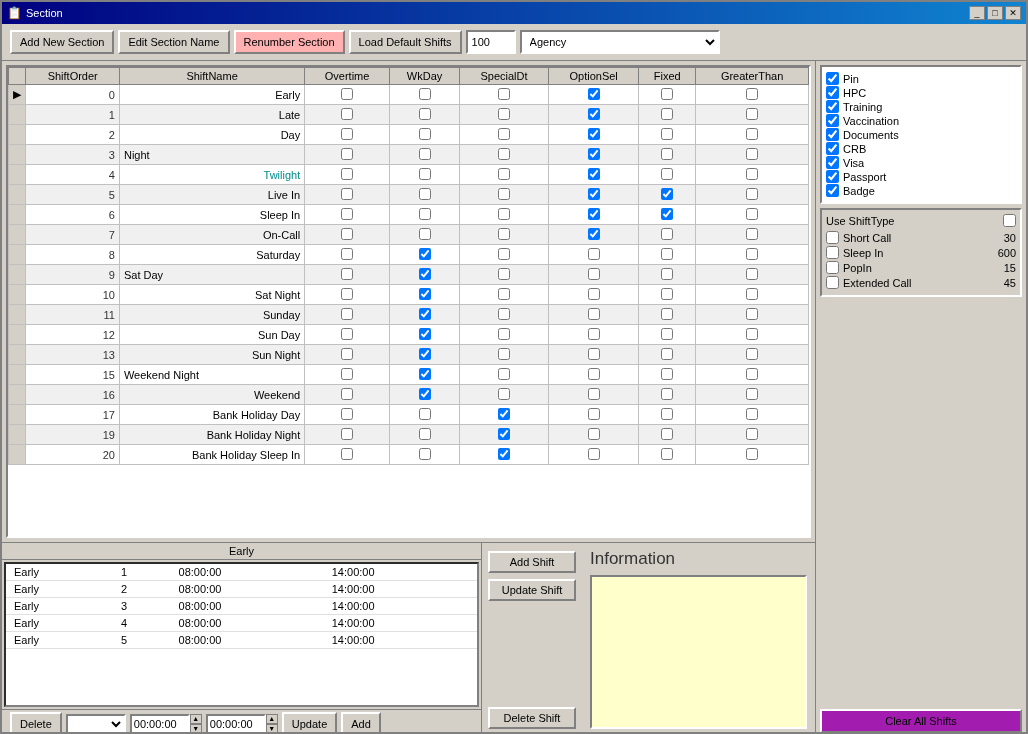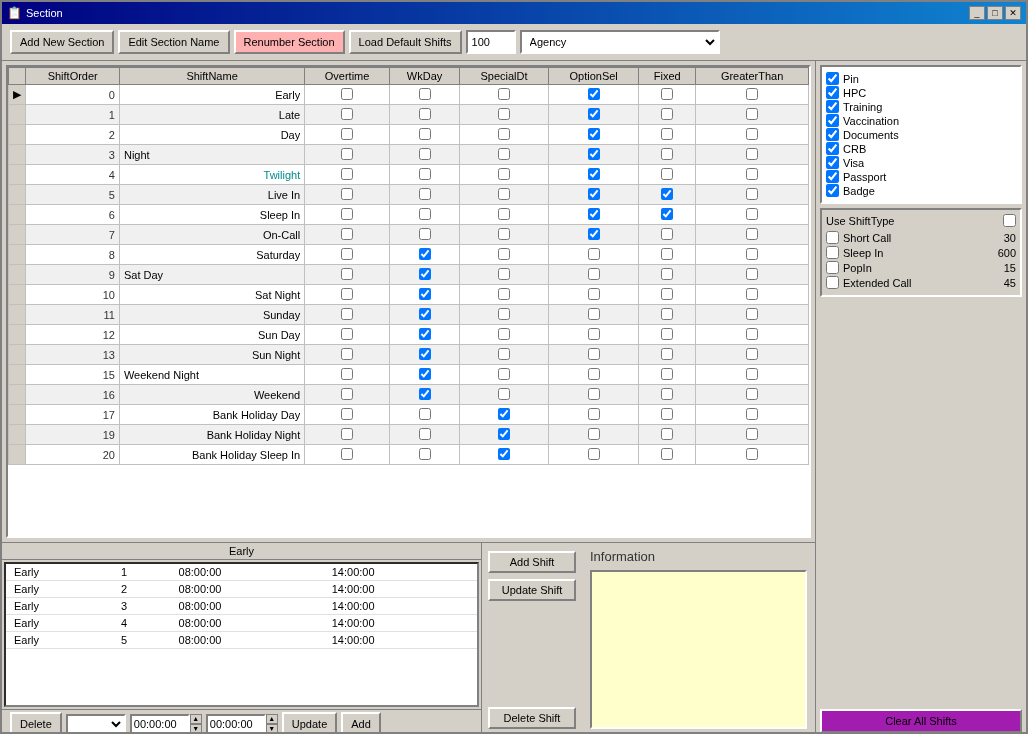--- a/index.html
+++ b/index.html
@@ -277,21 +277,21 @@
     
     .info-area {
       flex: 1;
       background: #ffffcc;
       border: 2px solid;
       border-color: #808080 #ffffff #ffffff #808080;
       margin: 4px;
     }
     
     .info-label {
-      font-size: 13px;
+      font-size: 17px;
       padding: 2px 4px;
       color: #333;
     }
     
     .bottom-toolbar {
       display: flex;
       align-items: center;
       gap: 4px;
       padding: 4px 8px;
       border-top: 1px solid #808080;

